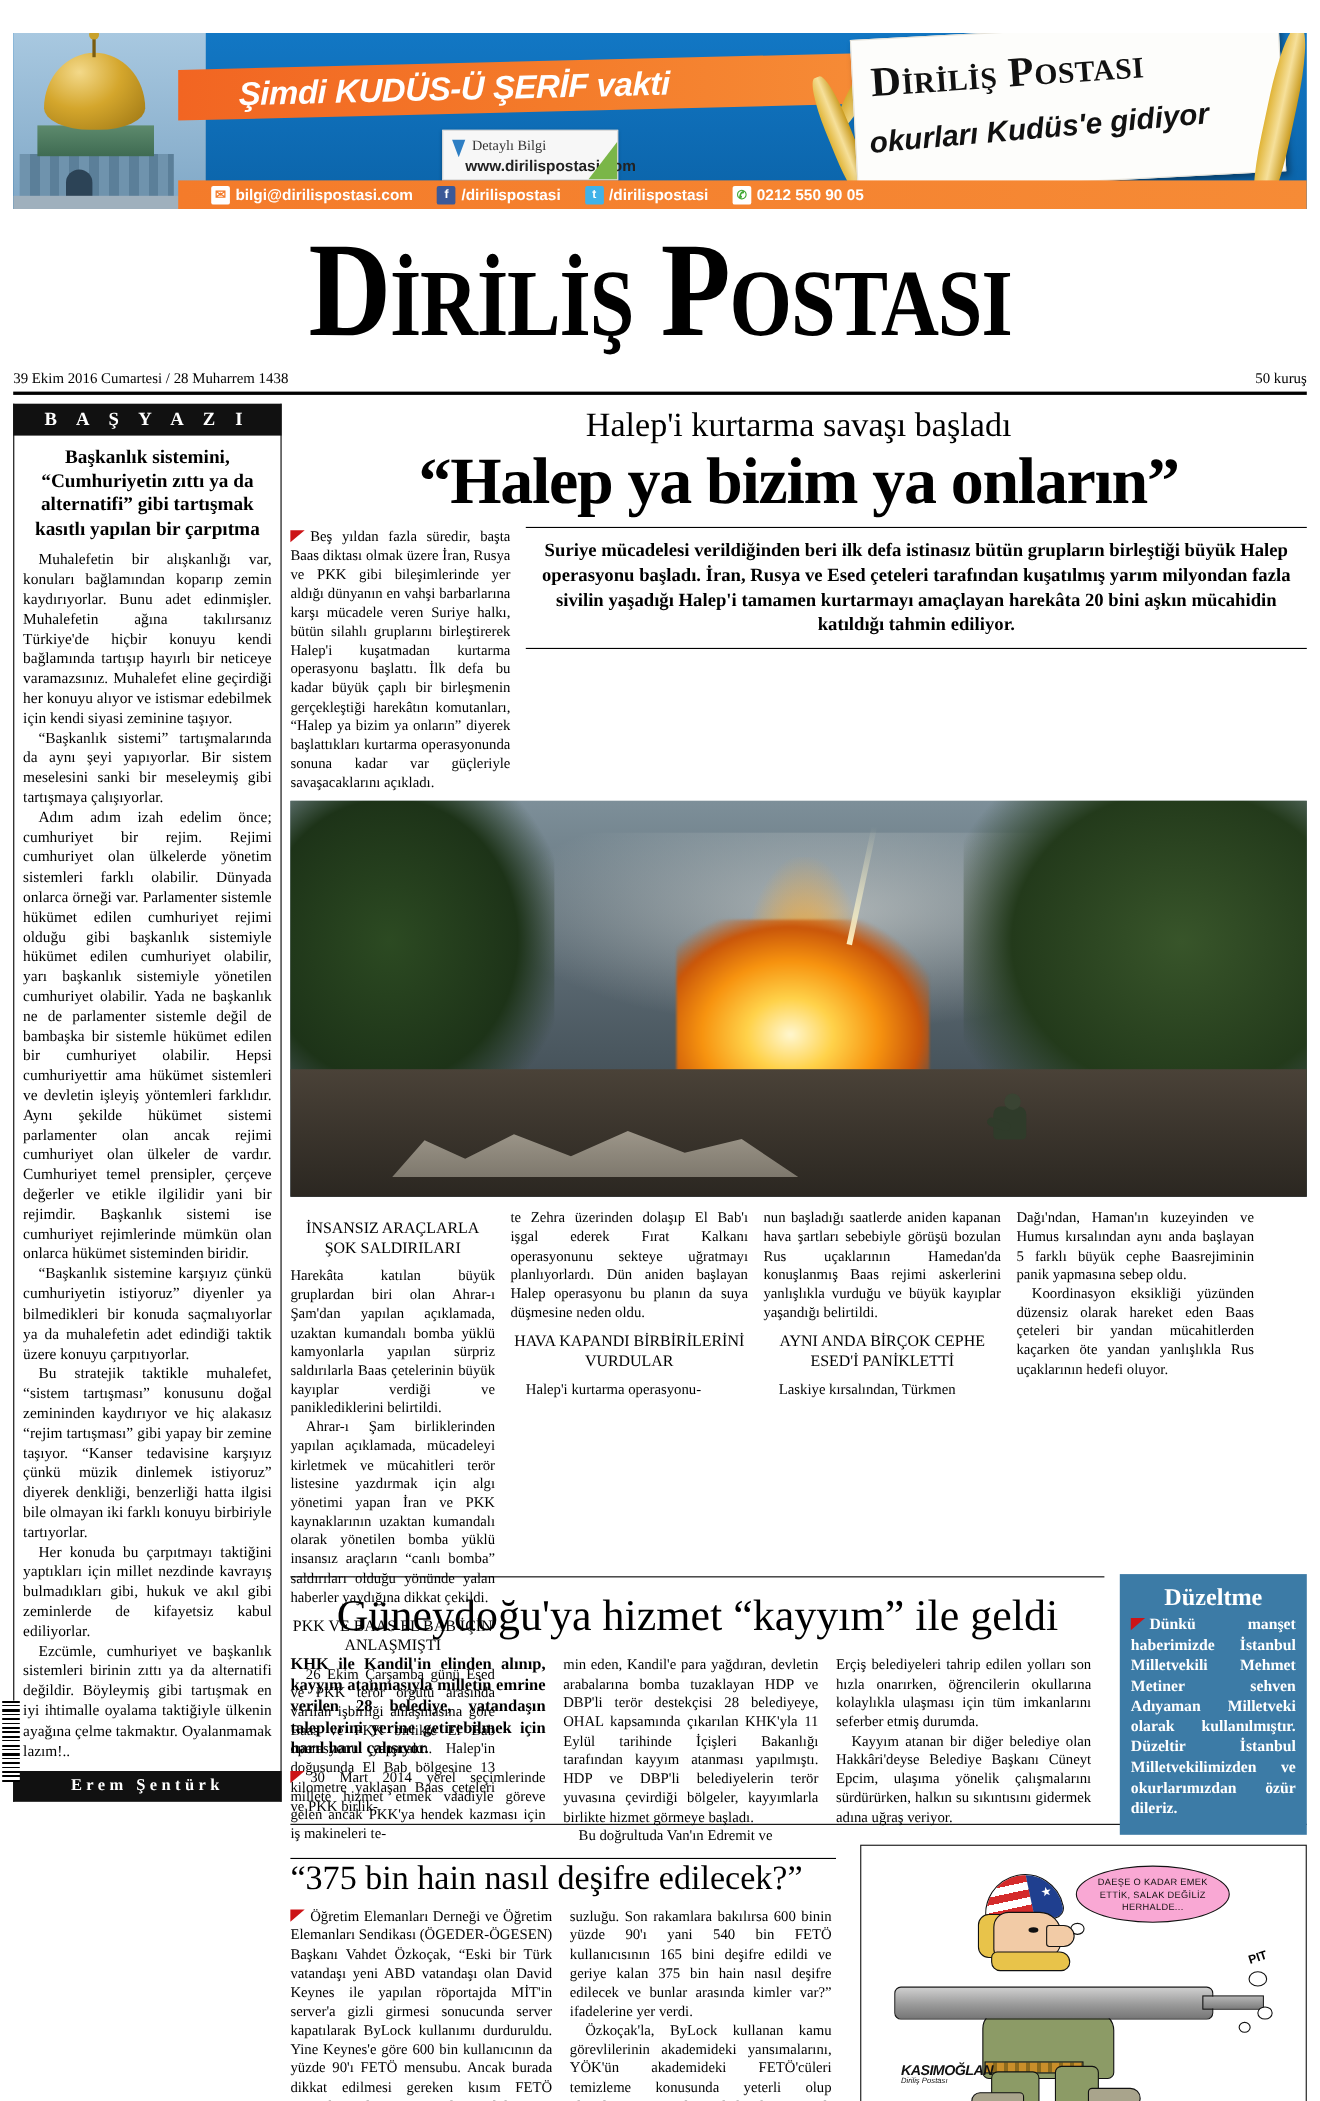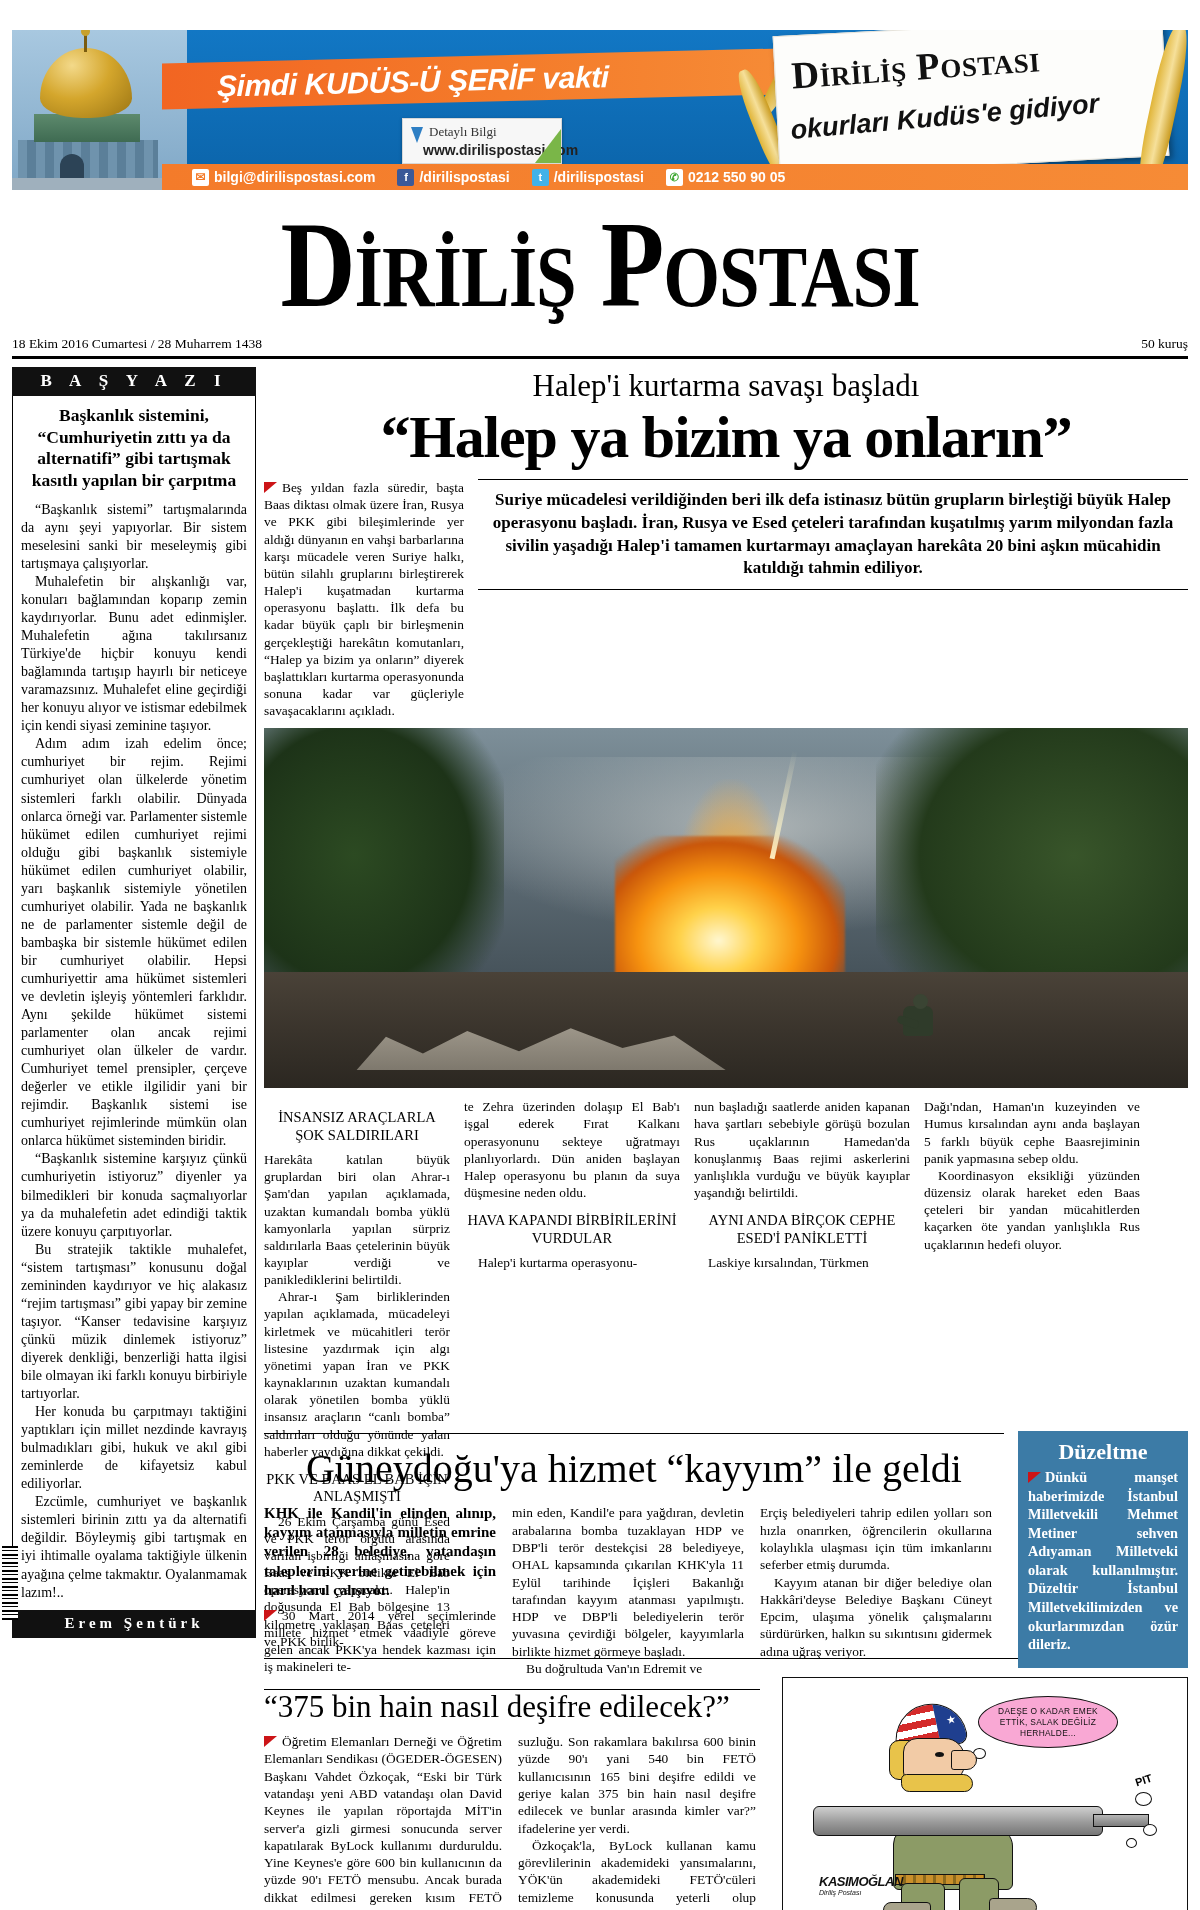--- a/index.html
+++ b/index.html
@@ -421,33 +421,33 @@
         <span class="cb-ico ico-ph">✆</span>
         <span class="cb-txt">0212 550 90 05</span>
       </div>
     </div>
   </div>
 
   <div class="masthead">
     <h1>Diriliş Postası</h1>
   </div>
   <div class="datebar">
-    <span>18 Ekim 2016 Cumartesi / 28 Muharrem 1438</span>
+    <span>39 Ekim 2016 Cumartesi / 28 Muharrem 1438</span>
     <span>50 kuruş</span>
   </div>
   <div class="rule-thick"></div>
 
   <div class="main">
 
     <div class="edit-col">
       <div class="basyazi">B A Ş Y A Z I</div>
       <div class="edit-head">Başkanlık sistemini, “Cumhuriyetin zıttı ya da alternatifi” gibi tartışmak kasıtlı yapılan bir çarpıtma</div>
       <div class="edit-body">
+        <p>Muhalefetin bir alışkanlığı var, konuları bağlamından koparıp zemin kaydırıyorlar. Bunu adet edinmişler. Muhalefetin ağına takılırsanız Türkiye'de hiçbir konuyu kendi bağlamında tartışıp hayırlı bir neticeye varamazsınız. Muhalefet eline geçirdiği her konuyu alıyor ve istismar edebilmek için kendi siyasi zeminine taşıyor.</p>
         <p>“Başkanlık sistemi” tartışmalarında da aynı şeyi yapıyorlar. Bir sistem meselesini sanki bir meseleymiş gibi tartışmaya çalışıyorlar.</p>
-        <p>Muhalefetin bir alışkanlığı var, konuları bağlamından koparıp zemin kaydırıyorlar. Bunu adet edinmişler. Muhalefetin ağına takılırsanız Türkiye'de hiçbir konuyu kendi bağlamında tartışıp hayırlı bir neticeye varamazsınız. Muhalefet eline geçirdiği her konuyu alıyor ve istismar edebilmek için kendi siyasi zeminine taşıyor.</p>
         <p>Adım adım izah edelim önce; cumhuriyet bir rejim. Rejimi cumhuriyet olan ülkelerde yönetim sistemleri farklı olabilir. Dünyada onlarca örneği var. Parlamenter sistemle hükümet edilen cumhuriyet rejimi olduğu gibi başkanlık sistemiyle hükümet edilen cumhuriyet olabilir, yarı başkanlık sistemiyle yönetilen cumhuriyet olabilir. Yada ne başkanlık ne de parlamenter sistemle değil de bambaşka bir sistemle hükümet edilen bir cumhuriyet olabilir. Hepsi cumhuriyettir ama hükümet sistemleri ve devletin işleyiş yöntemleri farklıdır. Aynı şekilde hükümet sistemi parlamenter olan ancak rejimi cumhuriyet olan ülkeler de vardır. Cumhuriyet temel prensipler, çerçeve değerler ve etikle ilgilidir yani bir rejimdir. Başkanlık sistemi ise cumhuriyet rejimlerinde mümkün olan onlarca hükümet sisteminden biridir.</p>
         <p>“Başkanlık sistemine karşıyız çünkü cumhuriyetin istiyoruz” diyenler ya bilmedikleri bir konuda saçmalıyorlar ya da muhalefetin adet edindiği taktik üzere konuyu çarpıtıyorlar.</p>
         <p>Bu stratejik taktikle muhalefet, “sistem tartışması” konusunu doğal zemininden kaydırıyor ve hiç alakasız “rejim tartışması” gibi yapay bir zemine taşıyor. “Kanser tedavisine karşıyız çünkü müzik dinlemek istiyoruz” diyerek denkliği, benzerliği hatta ilgisi bile olmayan iki farklı konuyu birbiriyle tartıyorlar.</p>
         <p>Her konuda bu çarpıtmayı taktiğini yaptıkları için millet nezdinde kavrayış bulmadıkları gibi, hukuk ve akıl gibi zeminlerde de kifayetsiz kabul ediliyorlar.</p>
         <p>Ezcümle, cumhuriyet ve başkanlık sistemleri birinin zıttı ya da alternatifi değildir. Böyleymiş gibi tartışmak en iyi ihtimalle oyalama taktiğiyle ülkenin ayağına çelme takmaktır. Oyalanmamak lazım!..</p>
       </div>
       <div class="author-bar">Erem Şentürk</div>
       <div class="barcode"></div>
     </div>
 

